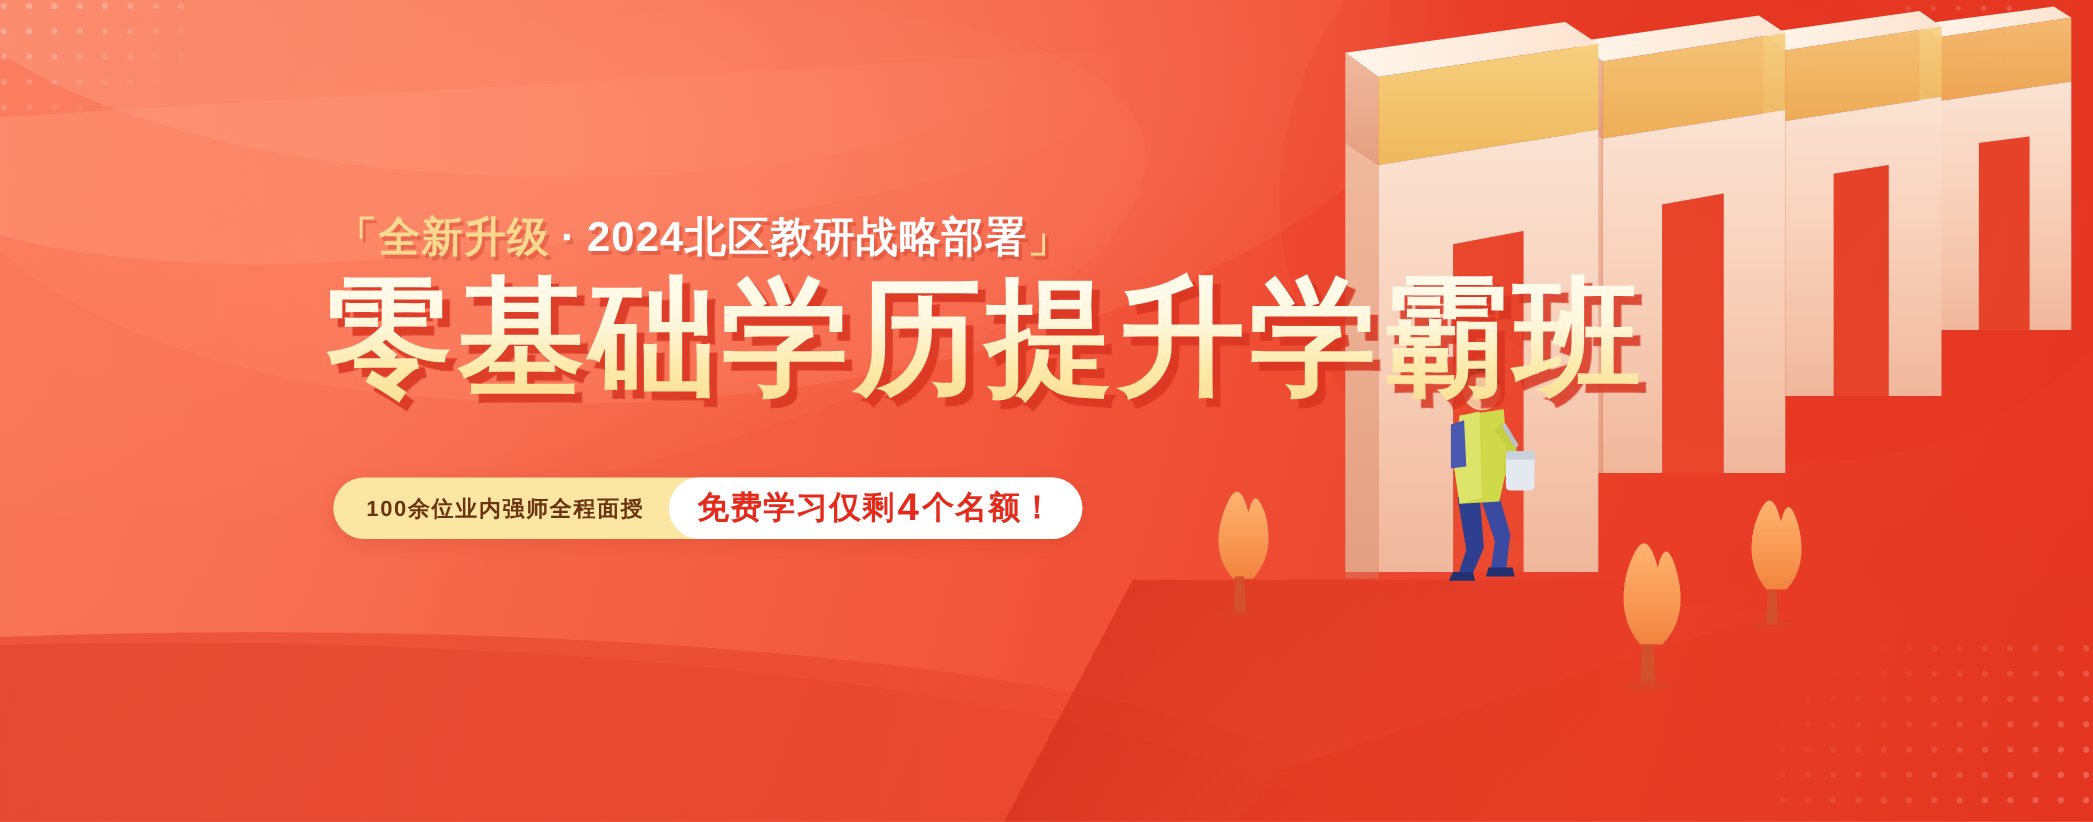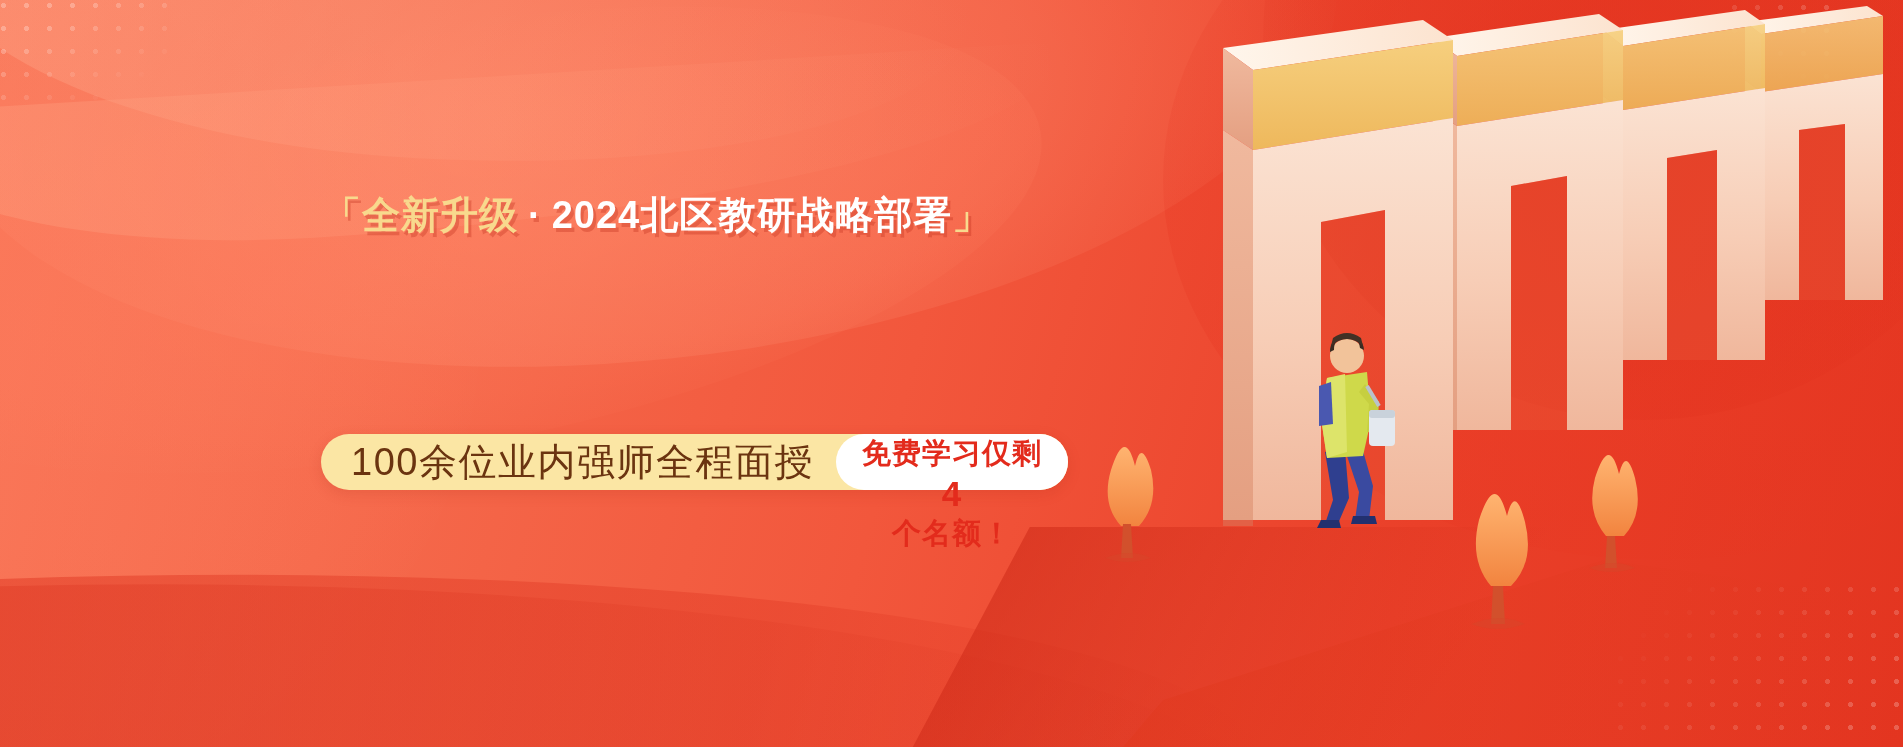--- a/index.html
+++ b/index.html
@@ -85,21 +85,21 @@
   .dots-br{right:-6px;bottom:-6px;width:300px;height:175px;
     background-image:radial-gradient(rgba(255,255,255,.22) 2.6px, transparent 2.7px);
     -webkit-mask-image:linear-gradient(-40deg,#000 20%,transparent 85%);
     mask-image:linear-gradient(-40deg,#000 20%,transparent 85%);}
   .dots-rt{right:60px;top:-4px;width:120px;height:90px;
     background-image:radial-gradient(rgba(255,255,255,.18) 2.4px, transparent 2.5px);
     -webkit-mask-image:linear-gradient(200deg,#000 10%,transparent 85%);
     mask-image:linear-gradient(200deg,#000 10%,transparent 85%);}
 
   
-  .content{position:absolute;left:18px;top:0;width:1100px;height:580px;padding-left:30px;}
+  .content{position:absolute;left:0;top:0;width:1100px;height:580px;padding-left:30px;}
 
   .subtitle{
     position:absolute;left:305px;top:190px;
     font-size:38px;font-weight:bold;letter-spacing:1px;white-space:nowrap;
     color:#ffffff;
     text-shadow:3px 4px 0 rgba(190,45,26,.32);
   }
   .subtitle .gold{color:#f8d98d;}
   .subtitle .brk{color:#f8d98d;font-weight:bold;}
   .subtitle .dot{padding:0 10px;color:#ffffff;}
@@ -115,29 +115,29 @@
   }
 
   .pill{
     position:absolute;left:303px;top:434px;height:56px;
     display:flex;align-items:center;
     background:#fbe6a4;border-radius:30px;
     box-shadow:0 4px 14px rgba(170,35,20,.16);
   }
   .pill-left{
     padding:0 22px 0 30px;
-    font-size:38px;font-weight:normal;letter-spacing:1.5px;
+    font-size:20px;font-weight:bold;letter-spacing:1.5px;
     color:#6b3410;white-space:nowrap;
   }
   .pill-right{
     display:flex;align-items:center;height:56px;
     padding:0 26px 0 26px;
     background:#ffffff;border-radius:30px;
     font-size:29px;font-weight:bold;letter-spacing:1px;
-    color:#e32b1c;white-space:nowrap;flex-direction:column;
+    color:#e32b1c;white-space:nowrap;
   }
   .pill-right .num{font-size:35px;padding:0 2px;}
 
   
   .illus{position:absolute;right:0;top:0;width:820px;height:747px;pointer-events:none;}
   .illus svg{position:absolute;right:0;top:0;}
 </style>
 </head>
 <body>
 
@@ -273,20 +273,21 @@
       </g>
     </svg>
   </div>
 
   <div class="content">
 
     <div class="subtitle">
       <span class="brk">「</span><span class="gold">全新升级</span><span class="dot">·</span><span>2024北区教研战略部署</span><span class="brk">」</span>
     </div>
 
+    <div class="title">零基础学历提升学霸班</div>
 
     <div class="pill">
       <span class="pill-left">100余位业内强师全程面授</span>
       <span class="pill-right">
         <span>免费学习仅剩</span>
           <span class="num">4</span>
           <span>个名额！</span>
       </span>
     </div>
 

